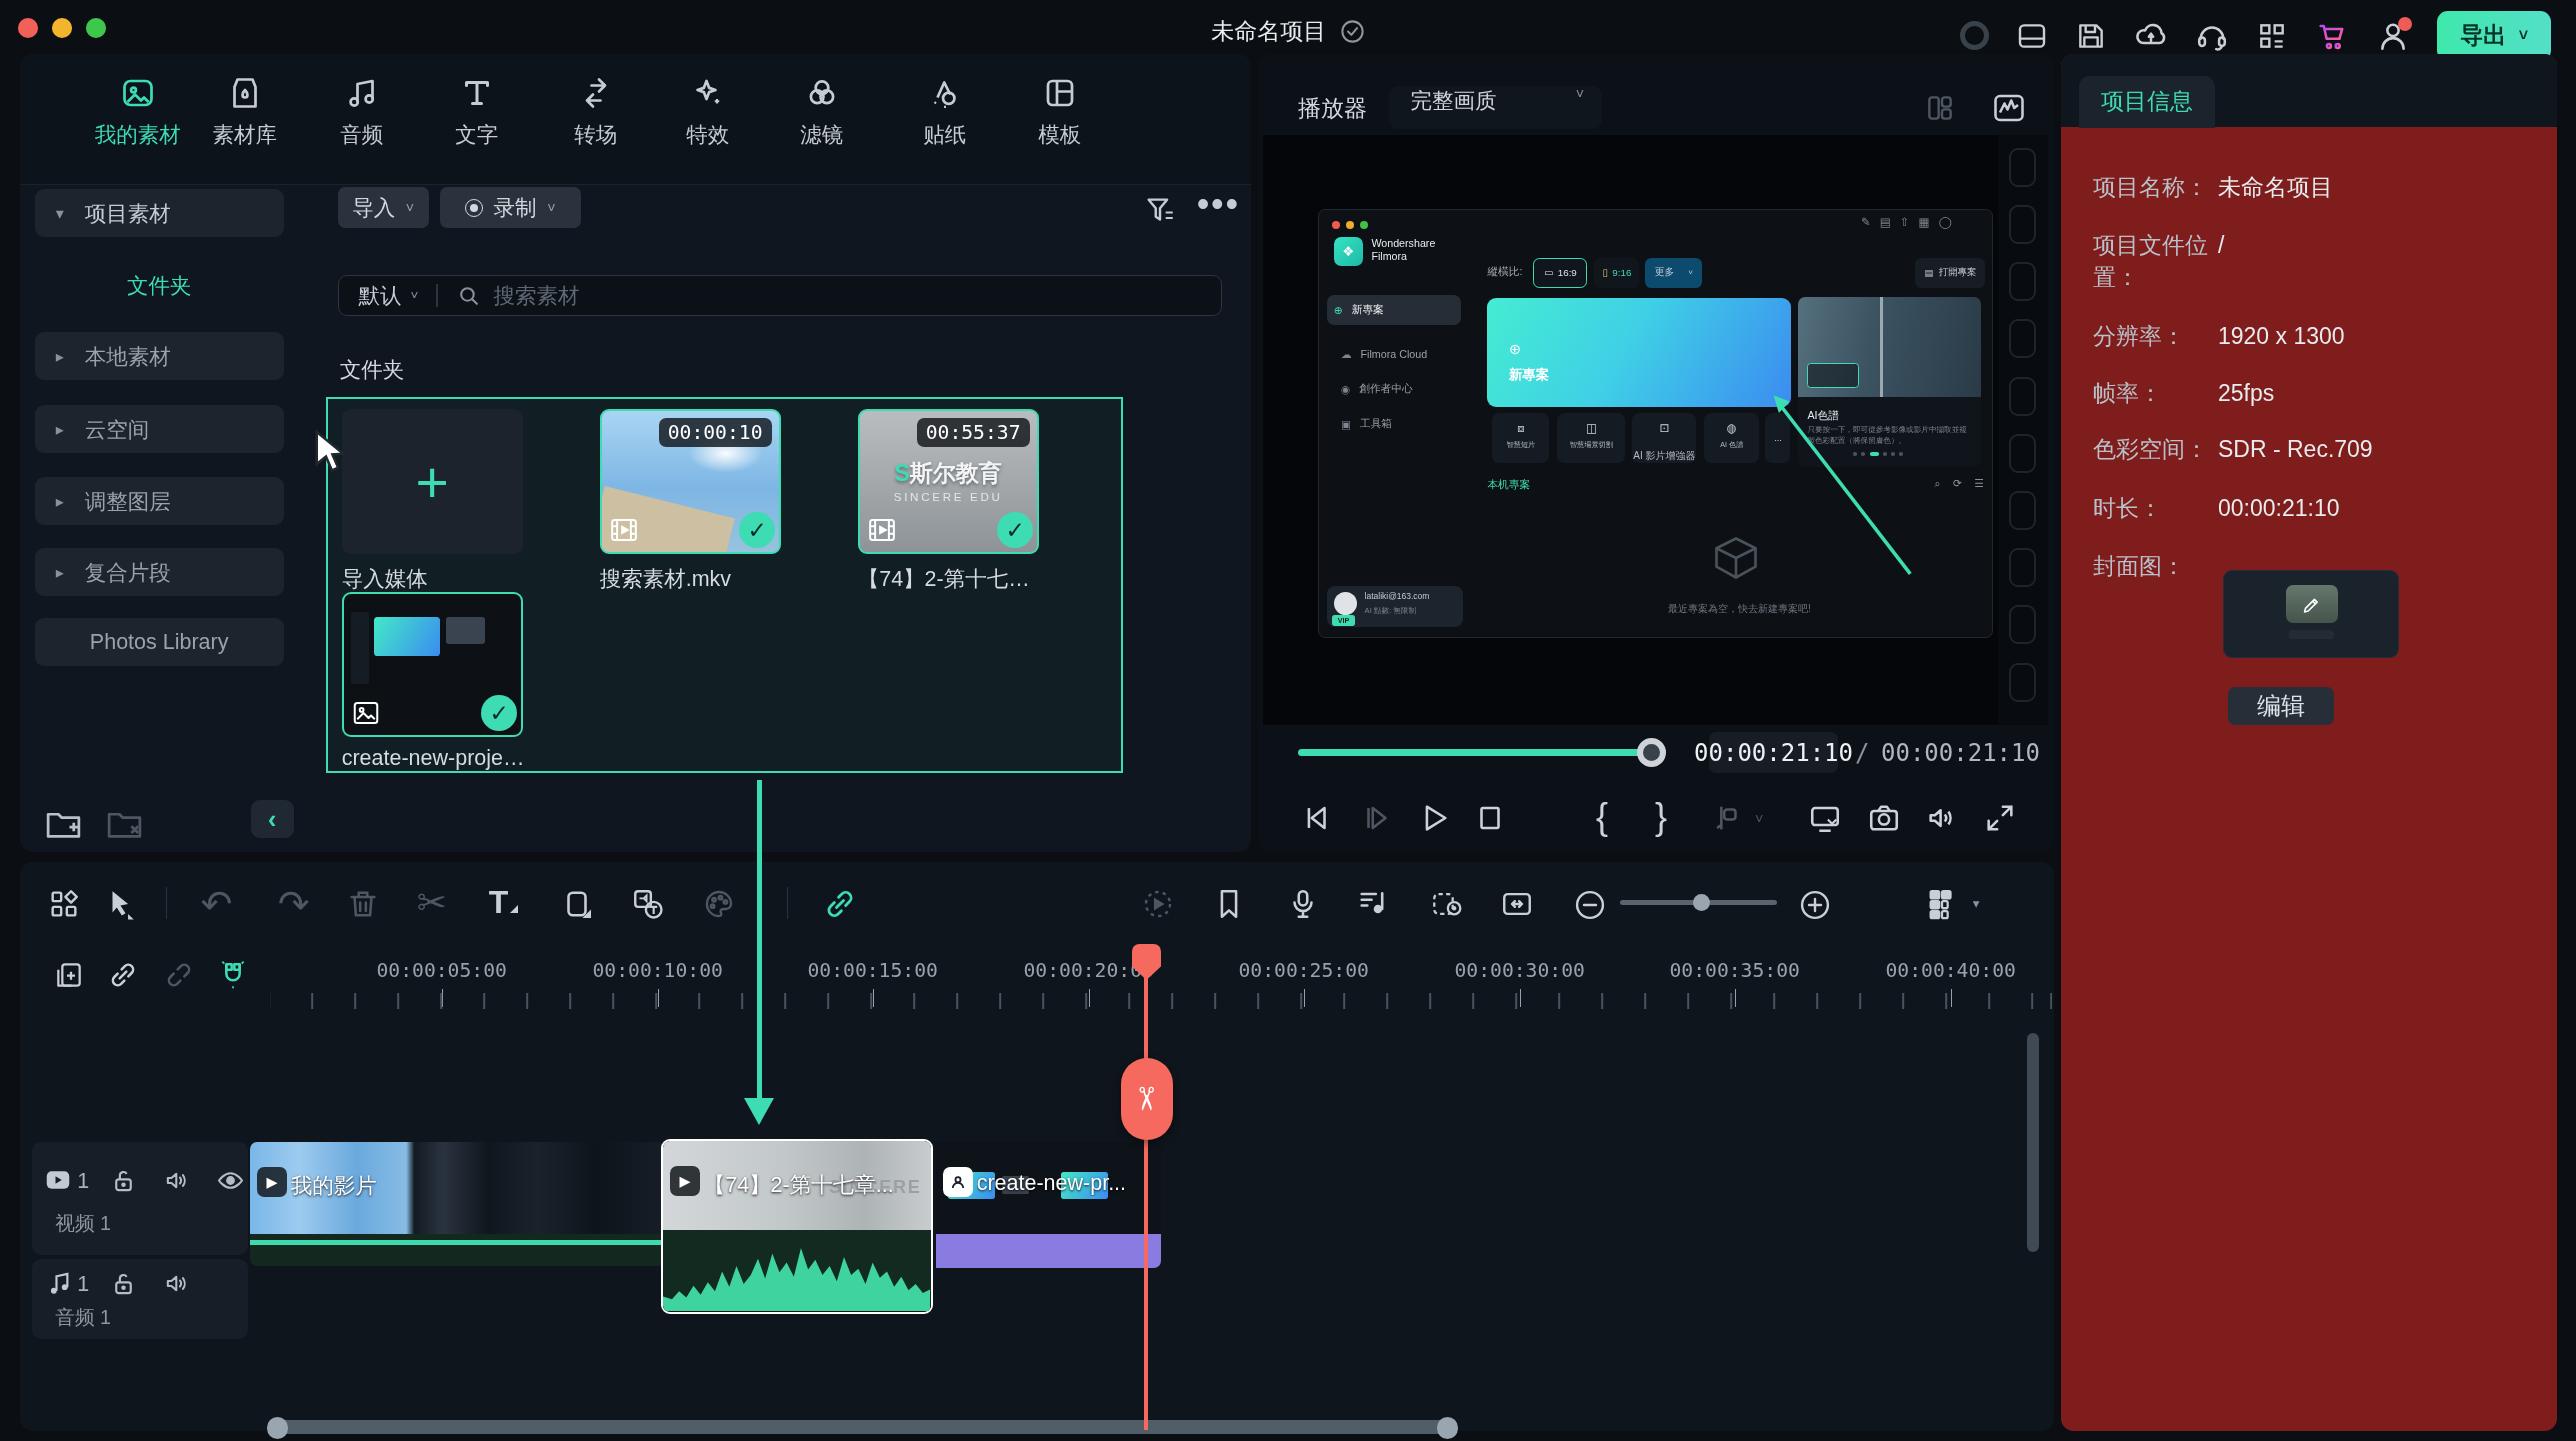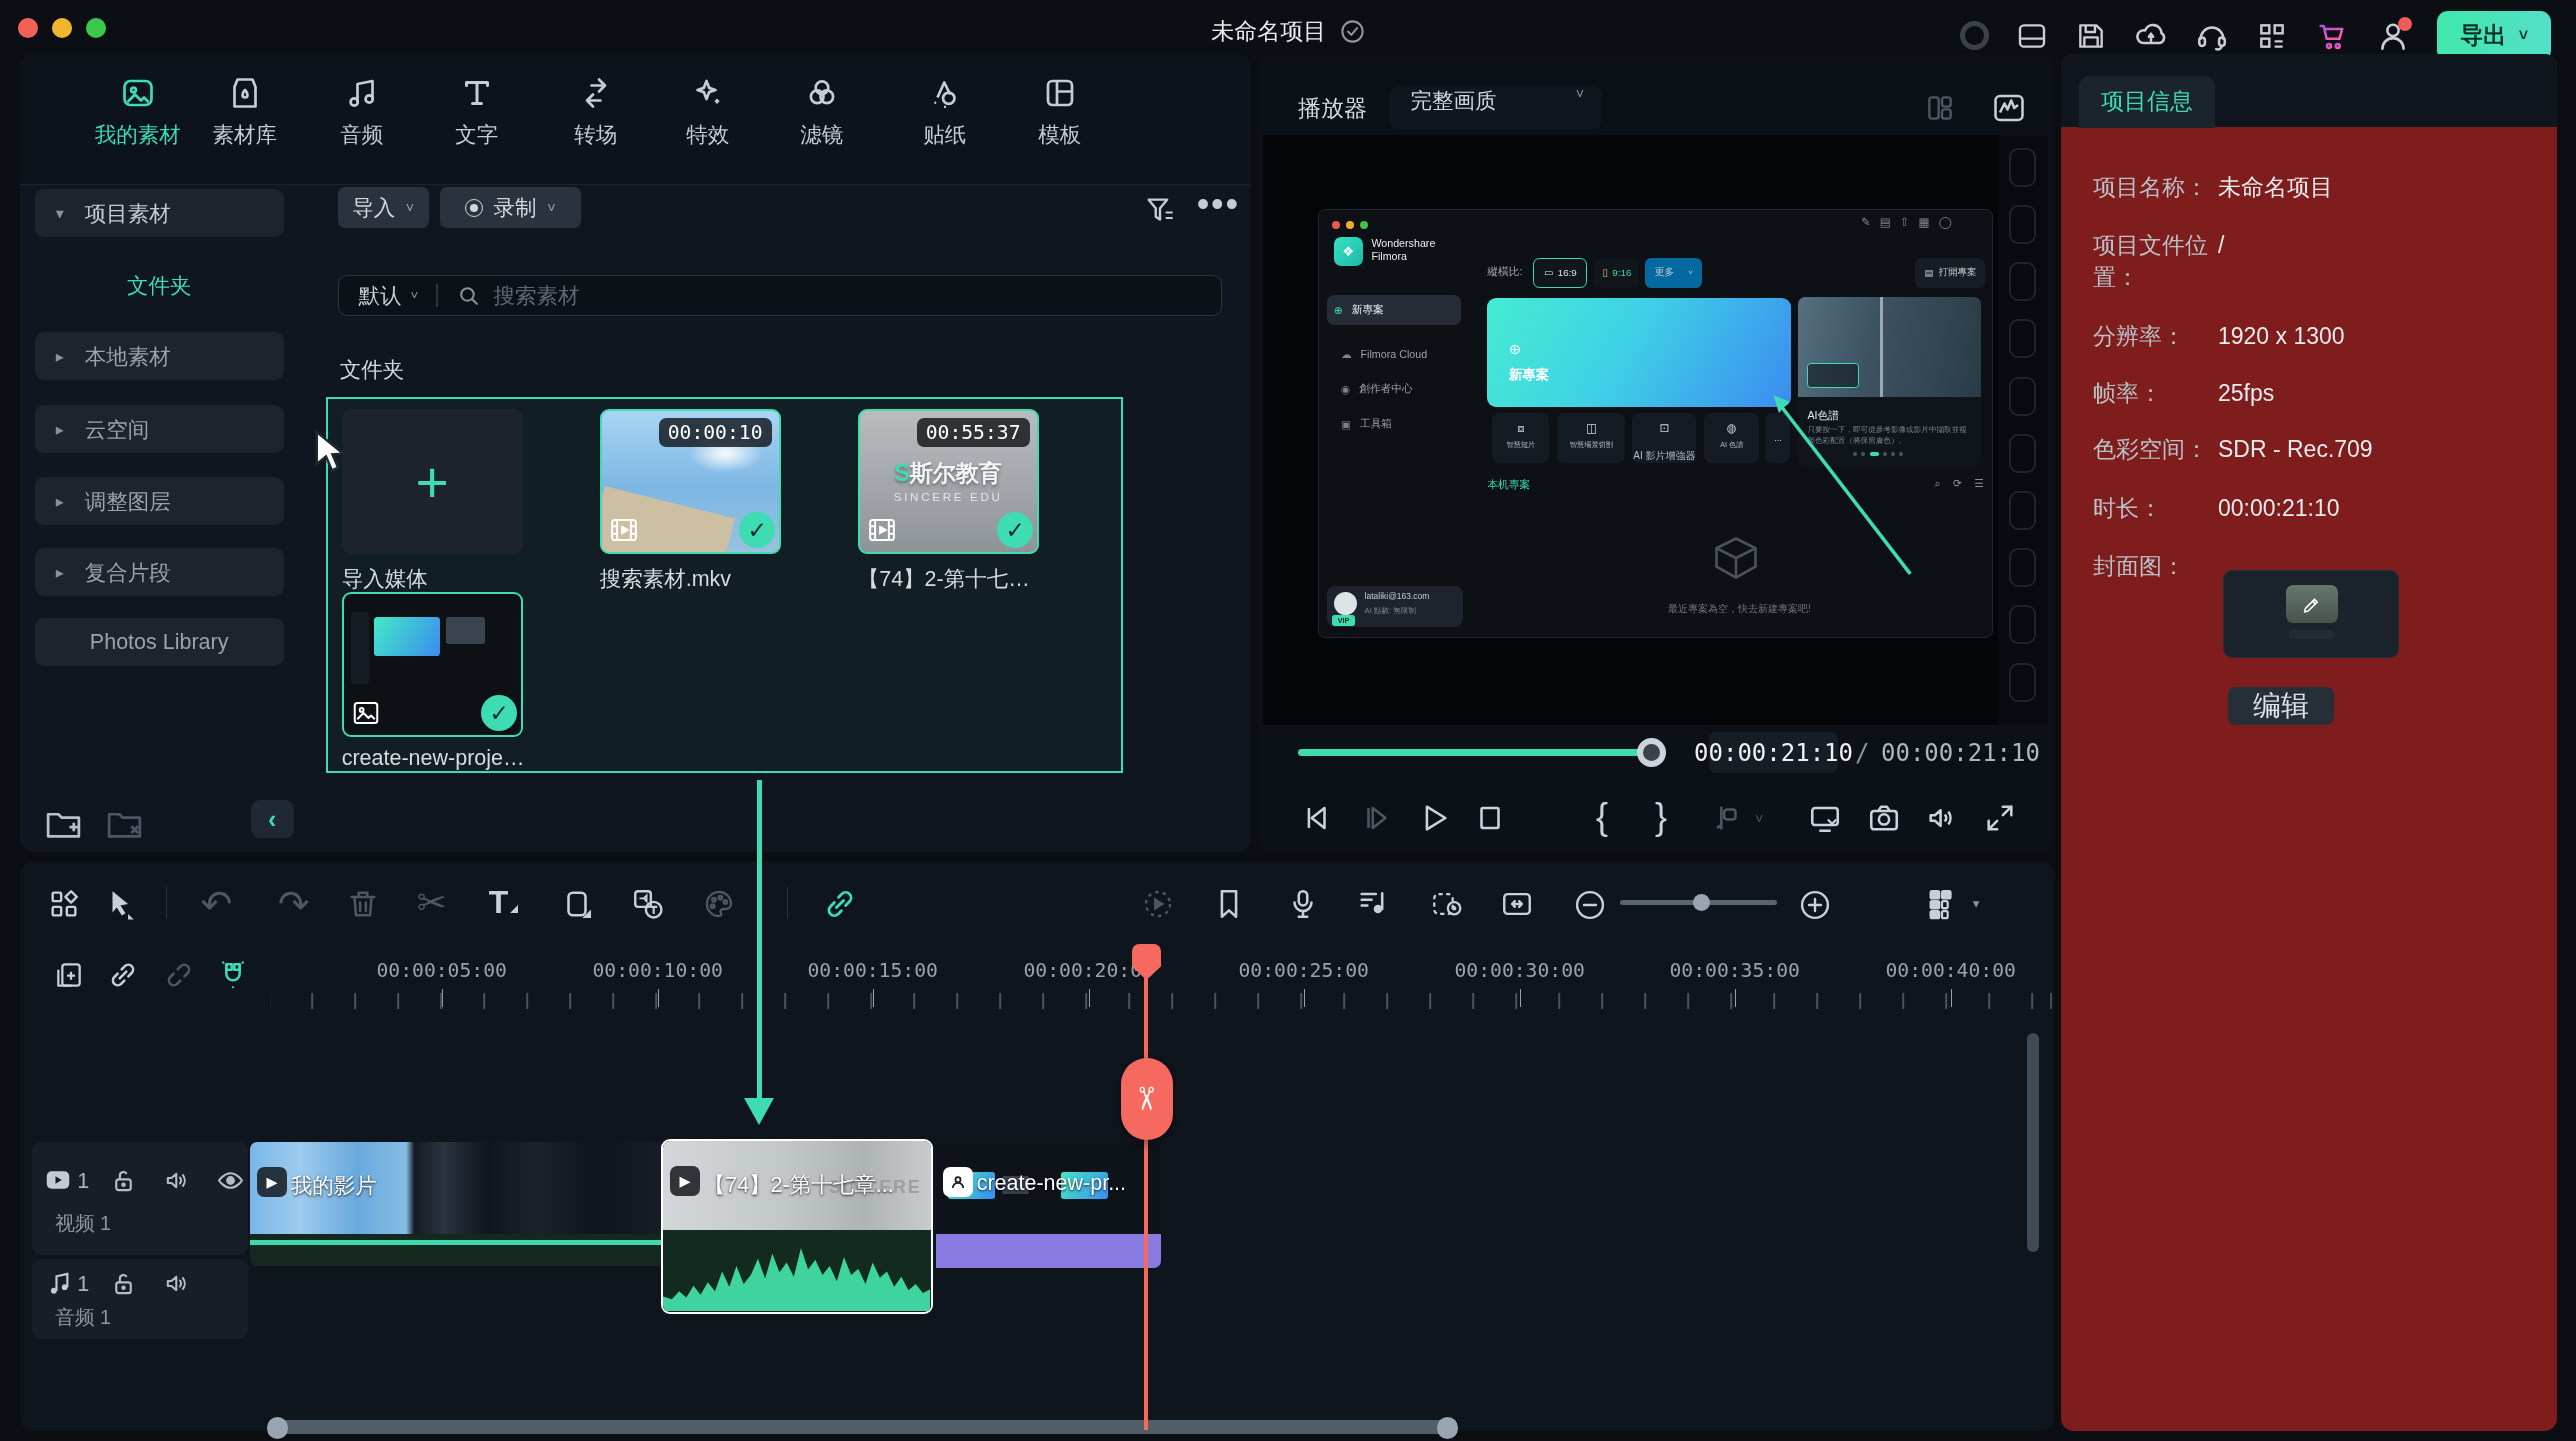--- a/index.html
+++ b/index.html
@@ -435,21 +435,21 @@
 
         <span class="abs" style="left:168px;top:55px;font-size:10.7px;color:#a7aeb6">縱橫比:</span>
         <div class="abs flex" style="left:214px;top:48px;width:54px;height:29.5px;border:1.3px solid #3ddcb2;border-radius:6.3px;background:#10161c;justify-content:center;gap:4.5px;font-size:9.8px;color:#dfe3e7">
             <span>▭</span>
             <span>16:9</span>
           </div>
         <div class="abs flex" style="left:275px;top:48px;width:45px;height:29.5px;border-radius:6.3px;background:#10161c;justify-content:center;gap:4.5px;font-size:9.8px;color:#3ddcb2">
             <span style="color:#d9c66b">▯</span>
             <span>9:16</span>
           </div>
-        <div class="abs flex" style="left:326px;top:48px;width:57px;height:29.5px;border-radius:6.3px;background:#0369a1;justify-content:center;gap:14px;font-size:9.8px;color:#c3c9cf">
+        <div class="abs flex" style="left:326px;top:48px;width:57px;height:29.5px;border-radius:6.3px;background:#0c4a6e;justify-content:center;gap:14px;font-size:9.8px;color:#c3c9cf">
             <span>更多</span>
             <span style="font-size:8px">˅</span>
           </div>
         <div class="abs flex" style="left:596px;top:48px;width:70px;height:29.5px;border-radius:6.3px;background:#171d24;justify-content:center;gap:5.4px;font-size:9.4px;color:#c9cfd5">
             <span>▤</span>
             <span>打開專案</span>
           </div>
 
         <div class="abs" style="left:168px;top:88px;width:304px;height:109px;border-radius:9px;background:linear-gradient(120deg,#45ecd2 0%,#3fd0e6 45%,#3b8cf0 100%)">
           <span class="abs" style="left:21.5px;top:43px;font-size:14.3px;color:#fff">⊕</span>
@@ -623,21 +623,21 @@
     <div class="abs" style="left:32px;top:497px;font-size:23px;color:#b9c0c8">封面图：</div>
     <div class="abs" style="left:162px;top:516px;width:176px;height:88px;background:#1a222b;border:0.9px solid #242d37;border-radius:9px">
       <div class="abs" style="left:62px;top:14.3px;width:52px;height:38px;border-radius:7.2px;background:linear-gradient(180deg,#65776c,#46544c);display:flex;align-items:center;justify-content:center">
         <svg width="21.5" height="21.5" viewBox="0 0 24 24" fill="none" stroke="#fff" stroke-width="1.8" stroke-linejoin="round">
             <path d="M4 20l1-4L15 6l3 3L8 19z"></path>
             <path d="M13 8l3 3"></path>
           </svg>
       </div>
       <i class="abs" style="left:65px;top:59px;width:45px;height:9px;border-radius:3.6px;background:#232c34"></i>
     </div>
-    <div class="abs" style="left:167px;top:633px;width:106px;height:38px;background:#262e38;border-radius:7.2px;display:flex;align-items:center;justify-content:center;font-size:28px;color:#dfe3e8">编辑</div>
+    <div class="abs" style="left:167px;top:633px;width:106px;height:38px;background:#262e38;border-radius:7.2px;display:flex;align-items:center;justify-content:center;font-size:24px;color:#dfe3e8">编辑</div>
   </div>
 
   <div class="panel" style="left:19.7px;top:862px;width:2034px;height:569px;background:#0f151c">
 
     <span class="abs" style="left:27px;top:25px">
         <svg width="34" height="34" viewBox="0 0 24 24" fill="none" stroke="#c9cfd6" stroke-width="1.7">
           <rect x="4" y="4" width="6" height="6" rx="1"></rect>
           <rect x="4" y="14" width="6" height="6" rx="1"></rect>
           <rect x="14" y="14" width="6" height="6" rx="1"></rect>
           <path d="M17 3l4 4-4 4-4-4z" stroke-linejoin="round"></path>

